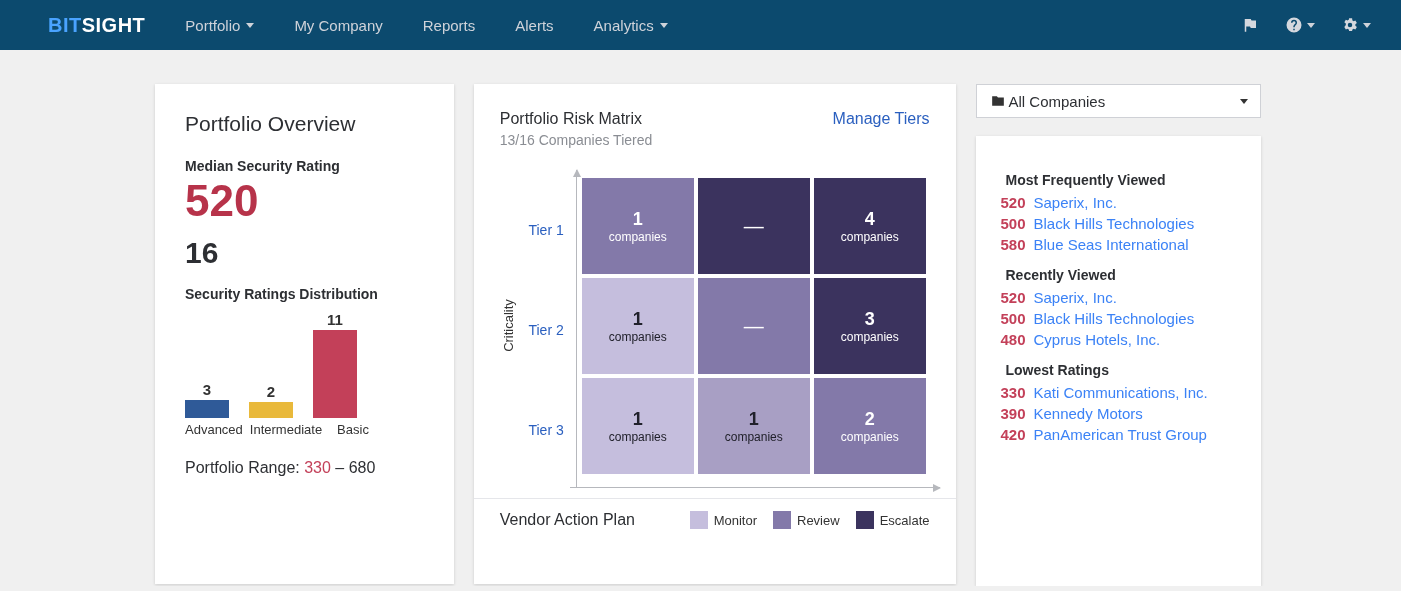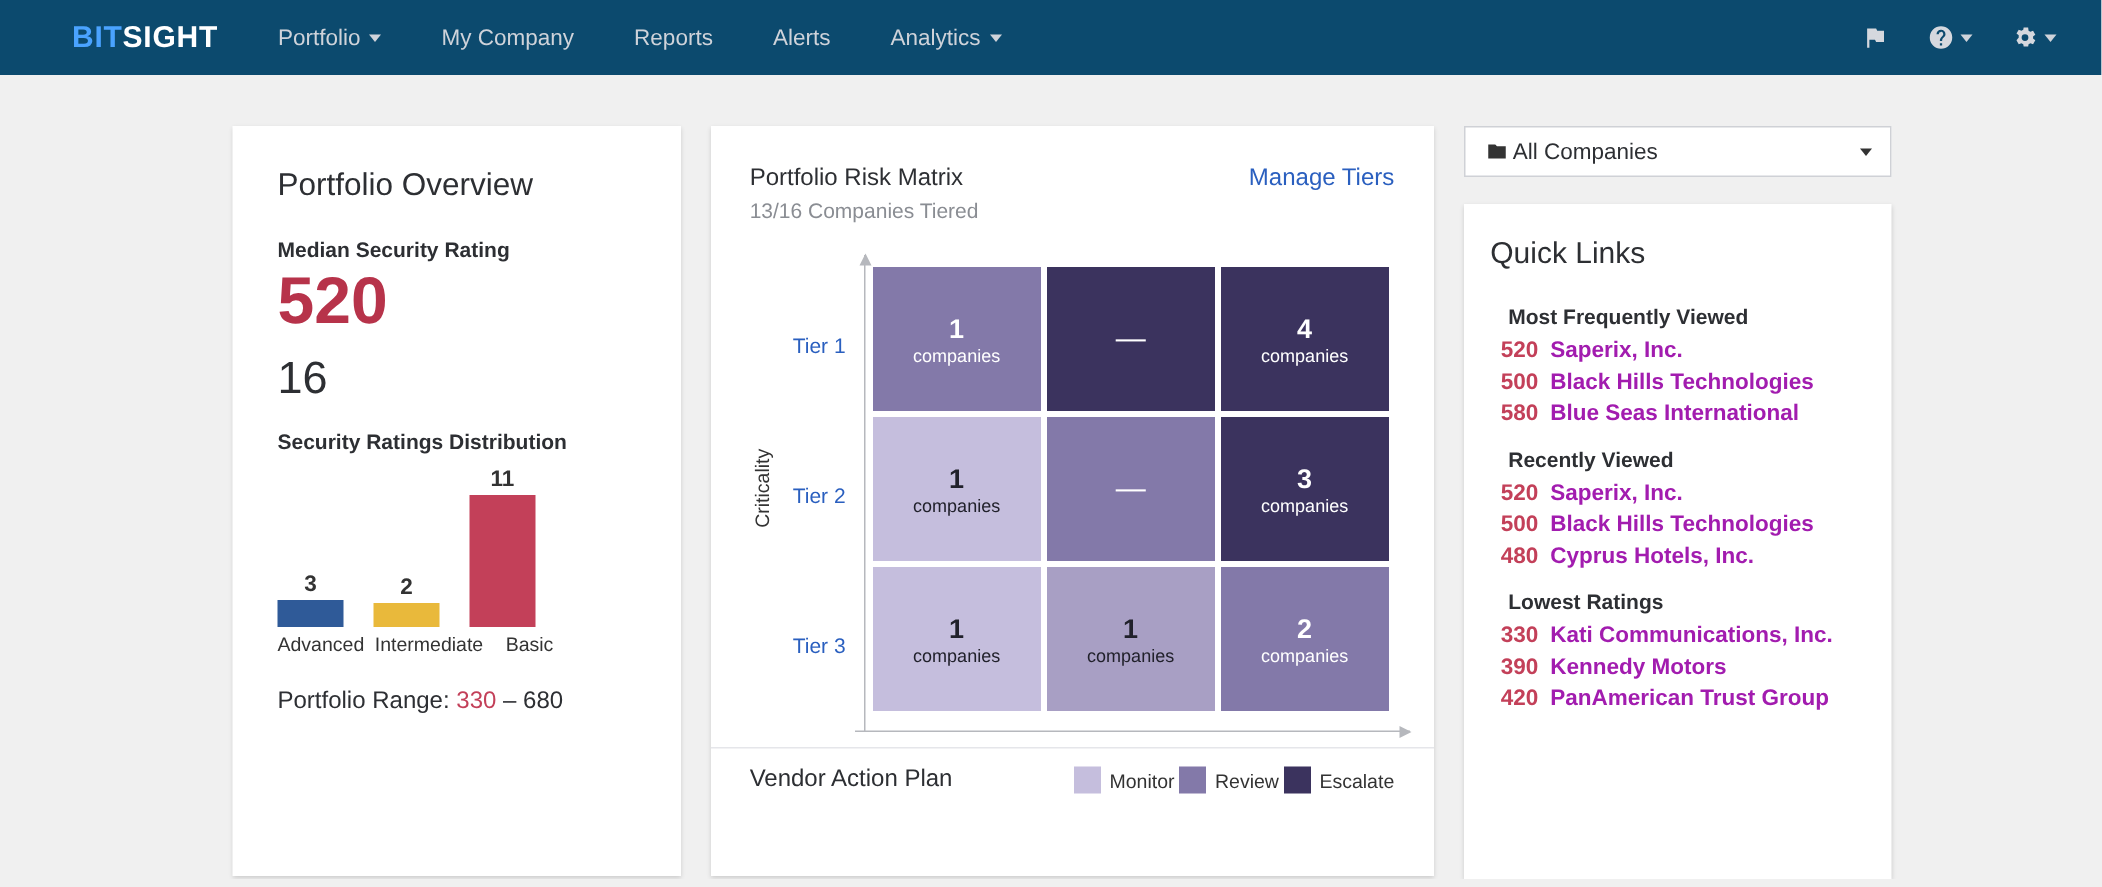--- a/index.html
+++ b/index.html
@@ -25,21 +25,21 @@
   .card { background:#fff; box-shadow: 0 1px 3px rgba(0,0,0,0.15); }
   .c1 { width:300px; height:500px; padding:28px 30px; }
   .c2 { width:484px; height:500px; padding:26px 26px 16px 26px; }
   .right-col { width:287px; display:flex; flex-direction:column; gap:18px;}
   .c3 { height:450px; padding:22px 18px 22px 18px;}
 
   
   .h1 { font-size: 21px; color:#2d2f33; margin-bottom:22px; }
   .lab { font-size:14px; font-weight:700; color:#2d2f33; }
   .big { font-size:44px; font-weight:800; color:#b7334a; margin:2px 0 10px 0; }
-  .med { font-size:30px; font-weight:400; color:#2d2f33; margin:2px 0 16px 0;}
+  .med { font-size:30px; font-weight:700; color:#2d2f33; margin:2px 0 16px 0;}
   .dist-label { font-size:14px; font-weight:700; color:#2d2f33; margin-bottom:6px;}
   .bars { display:flex; align-items:flex-end; gap:20px; height:110px;}
   .barcol { display:flex; flex-direction:column; align-items:center; font-size:13px; color:#333;}
   .barcol .v { font-size:15px; font-weight:700; margin-bottom:2px;}
   .barcol .bar { width:44px; }
   .b-adv .bar { background:#2f5a98; height:18px;}
   .b-int .bar { background:#e9b93b; height:16px;}
   .b-bas .bar { background:#c34059; height:88px;}
   .barlabs { display:flex; gap:9px; font-size:13px; color:#333; margin-top:4px;}
   .barlabs span { text-align:center; }
@@ -68,35 +68,35 @@
   .cell .c { font-size:12px; }
   .cell.empty .n { font-size:20px; font-weight:400;}
   .mon  { background:#c5bedd; color:#21212b; }
   .rev  { background:#8379a9; color:#fff; }
   .esc  { background:#3b335e; color:#fff; }
   .med2 { background:#a89fc4; color:#21212b; }
   .xlab { text-align:center; font-size:13px; color:#333; margin-top:28px;}
   .vsep { border-top:1px solid #e5e6ea; margin:18px -26px 12px -26px;}
   .vap-row { display:flex; align-items:center; justify-content:space-between;text-align:center;}
   .vap-title { font-size:16px; color:#2d2f33;}
-  .legend { display:flex; gap:3px; }
+  .legend { display:flex; gap:16px; }
   .legend .li { display:flex; align-items:center; gap:6px; font-size:13px; color:#333; cursor:pointer;}
   .sw { width:18px; height:18px; }
   .sw.mon{background:#c5bedd;} .sw.rev{background:#8379a9;} .sw.esc{background:#3b335e;}
 
   
   .selector { height:34px; background:#fff; border:1px solid #cfd1d6; display:flex; align-items:center; padding:0 12px; cursor:pointer;}
   .selector svg { fill:#333; }
   .selector .sel-text { flex:1; margin-left:2px; font-size:15px; color:#2d2f33;}
 
   .qlh { font-size:20px; color:#2d2f33; margin-bottom:22px;}
   .group-h { font-size:14px; font-weight:700; color:#2d2f33; margin:14px 0 6px 12px;}
   .line { display:flex; gap:8px; font-size:15px; margin:4px 0 4px 0; cursor:pointer;}
   .line .r { width:32px; text-align:right; font-weight:700;}
-  .line .nm { color:#a21caf;font-weight:bold;}
+  .line .nm { color:#3b82f6;}
   .r330{color:#c34059;} .r390{color:#c34059;} .r420{color:#c34059;}
   .r480{color:#c34059;} .r500{color:#c34059;}
   .r520{color:#c34059;} .r580{color:#c34059;}
 </style>
 </head>
 <body>
 
 <div class="navbar">
   <div class="logo">
     <span class="b1">BIT</span><span class="b2">SIGHT</span>
@@ -252,21 +252,20 @@
 
   <div class="right-col">
     <div class="selector">
       <svg width="18" height="14" viewBox="0 0 24 24">
           <path d="M10 4H2v16h20V6H12l-2-2z"></path>
         </svg>
       <span class="sel-text">All Companies</span>
       <span class="chev" style="border-top-color:#333"></span>
     </div>
     <div class="card c3">
-      <div class="qlh">Quick Links</div>
 
       <div class="group-h">Most Frequently Viewed</div>
       <div class="line">
           <span class="r r520">520</span>
           <span class="nm">Saperix, Inc.</span>
         </div>
       <div class="line">
           <span class="r r500">500</span>
           <span class="nm">Black Hills Technologies</span>
         </div>

